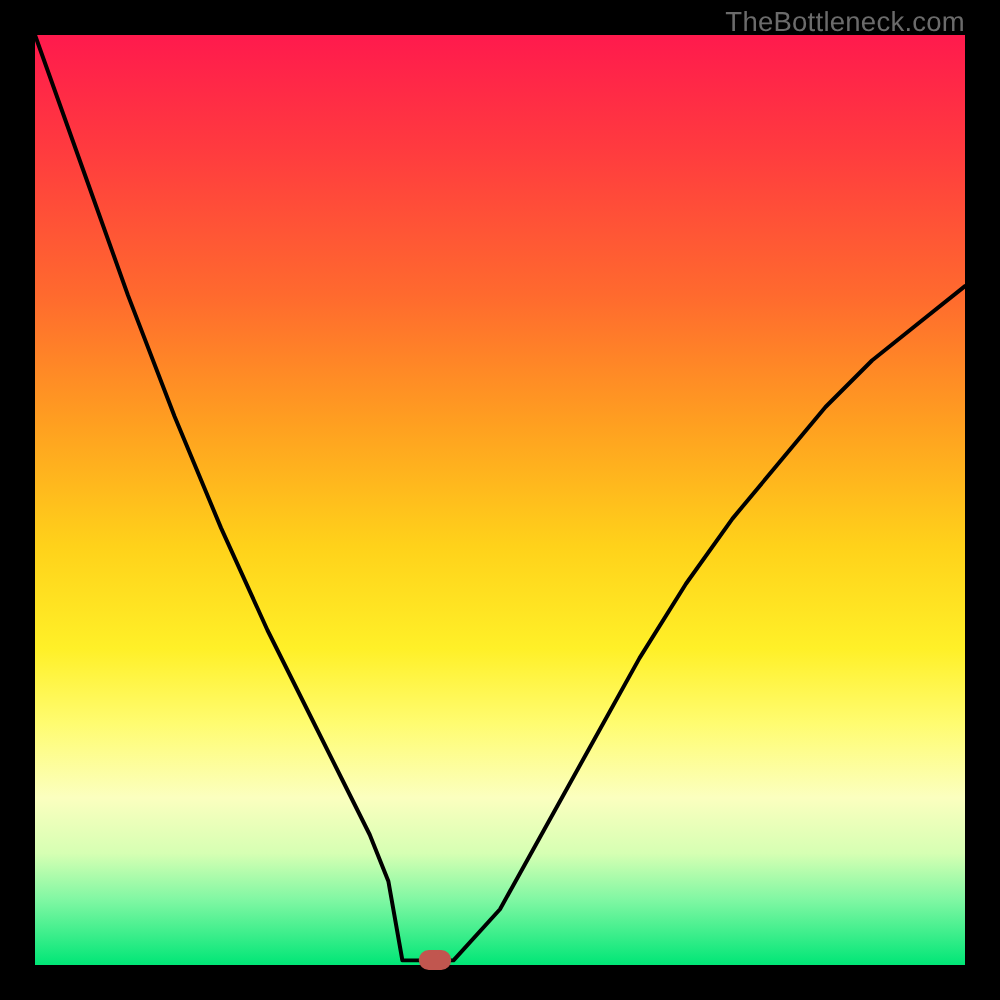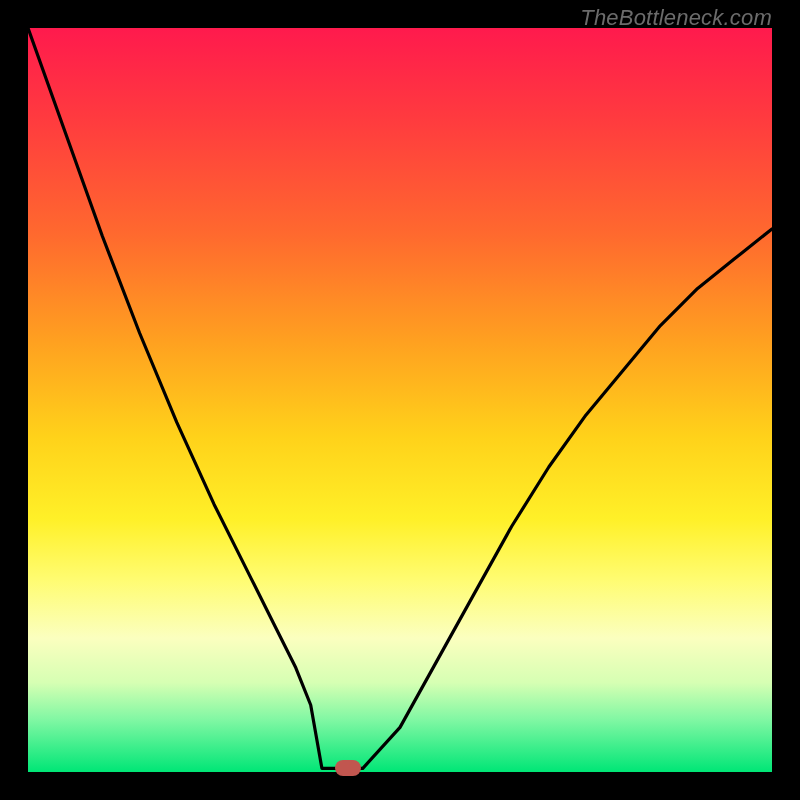--- a/index.html
+++ b/index.html
@@ -9,21 +9,20 @@
     height: 800px;
     overflow: hidden;
     background: #000;
     font-family: Arial, Helvetica, sans-serif;
   }
   .frame {
     position: relative;
     width: 800px;
     height: 800px;
     background: #000;
-    font-style: italic;
   }
   .plot {
     position: absolute;
     left: 28px;
     top: 28px;
     width: 744px;
     height: 744px;
     
     background: linear-gradient(to bottom,
       #ff1a4d 0%,

